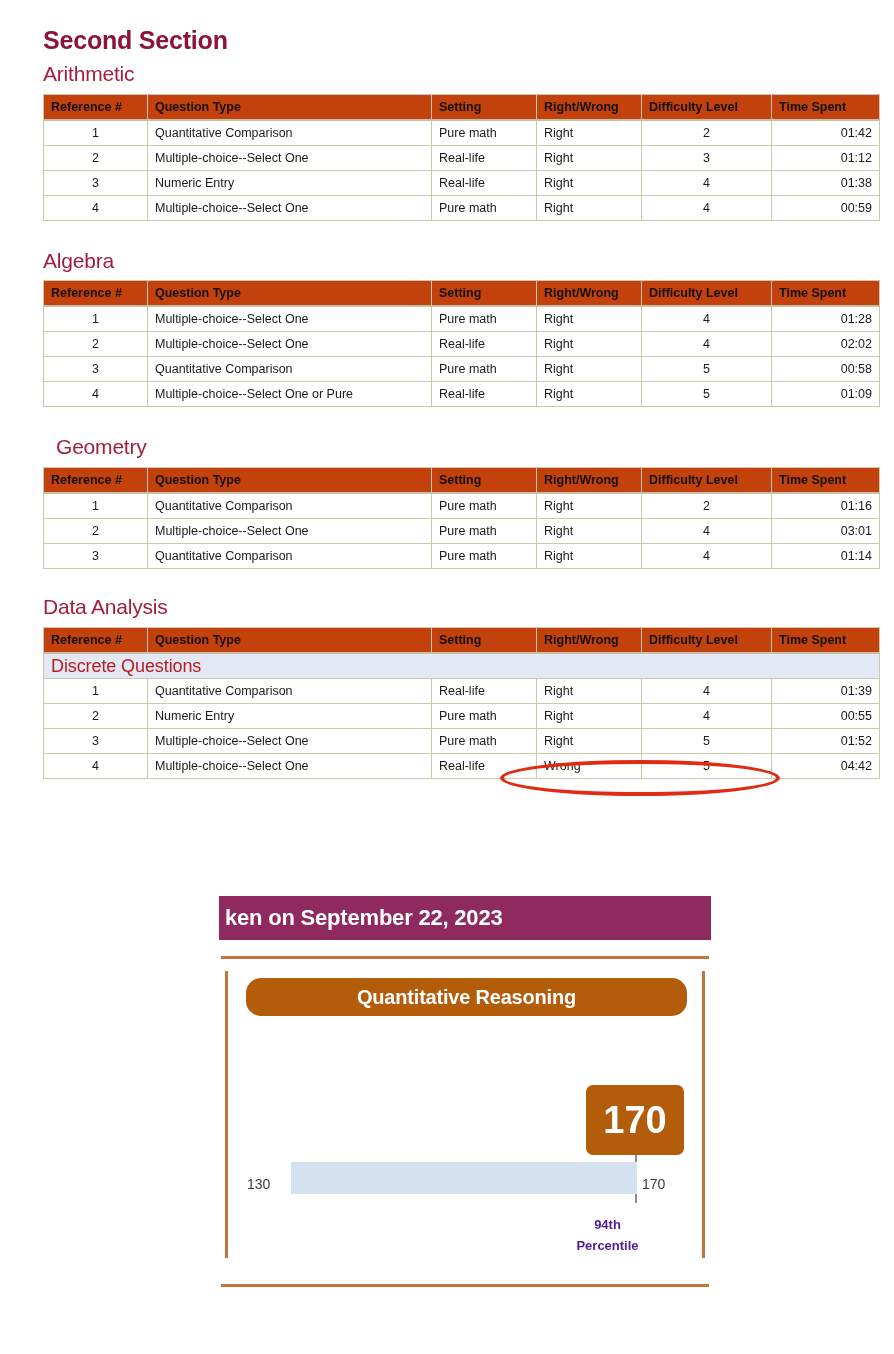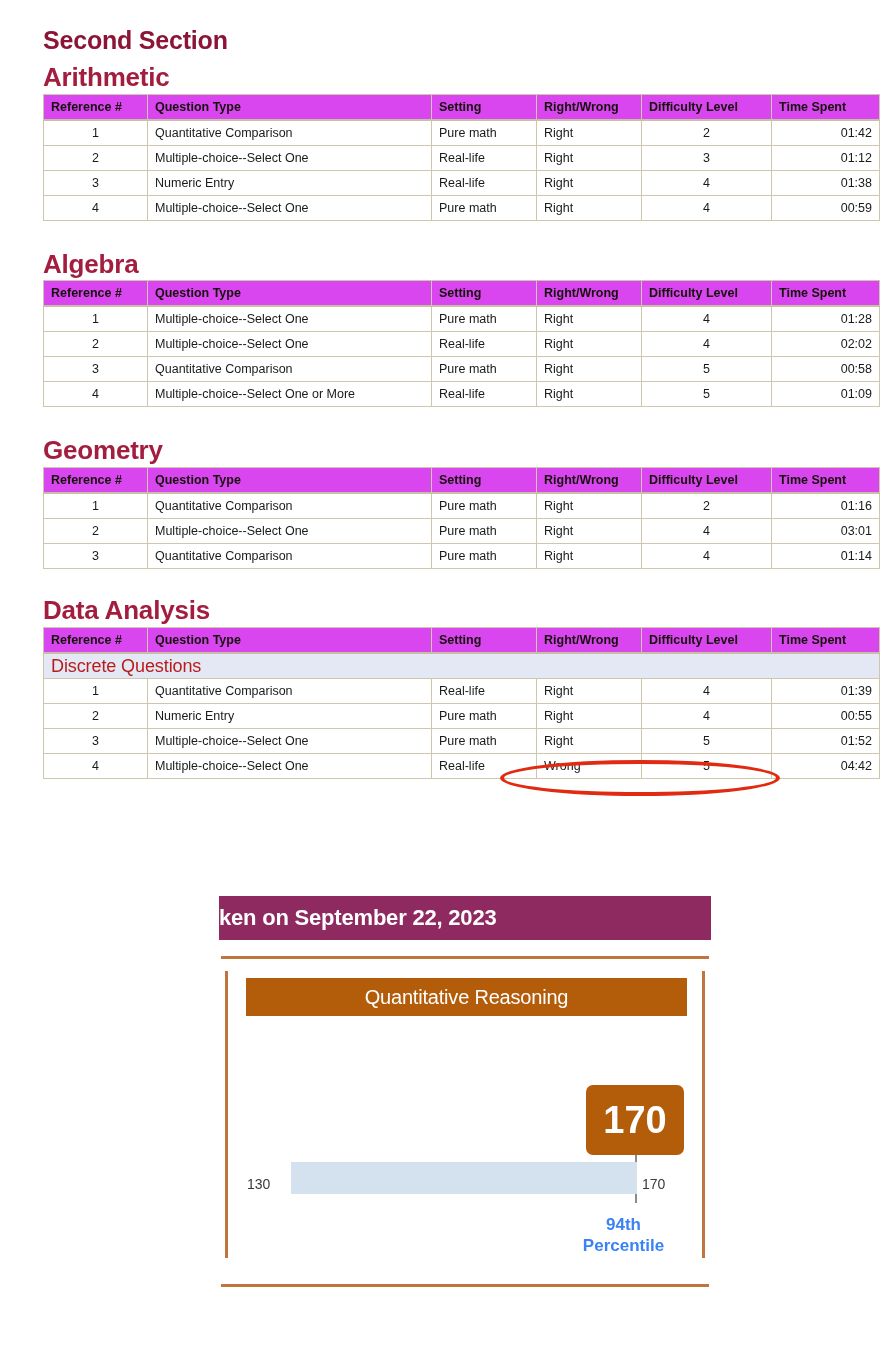--- a/index.html
+++ b/index.html
@@ -29,22 +29,22 @@
     left: 43px;
     font-size: 25px;
     font-weight: bold;
     color: #8c1437;
     letter-spacing: -0.2px;
     white-space: nowrap;
   }
   .group-title {
     position: absolute;
     left: 43px;
-    font-size: 26px;
-    font-weight: bold;
+    font-size: 21px;
+    font-weight: normal;
     color: #a31d3f;
     letter-spacing: -0.2px;
     white-space: nowrap;
   }
 
   
   .qtable {
     position: absolute;
     left: 43px;
     width: 836px;
@@ -56,21 +56,21 @@
   .qtable th, .qtable td {
     border: 1px solid #cfc6ae;
     padding: 4px 7px;
     height: 25px;
     line-height: 16px;
     vertical-align: middle;
     overflow: hidden;
     white-space: nowrap;
   }
   .qtable thead th {
-    background: #d946ef;
+    background: #c2410c;
     font-weight: bold;
     font-size: 12.5px;
     color: #15100a;
     text-align: left;
     height: 24px;
     border-bottom: 2px solid #c8bfa6;
   }
   .qtable th.c-ref, .qtable td.c-ref { width: 104px; text-align: center; }
   .qtable th.c-ref { text-align: left; }
   .qtable th.c-type, .qtable td.c-type { width: 284px; text-align: left; }
@@ -113,20 +113,21 @@
     top: 0;
     width: 492px;
     height: 44px;
     background: #8e2a60;
     color: #ffffff;
     font-size: 22px;
     font-weight: bold;
     letter-spacing: -0.2px;
     display: flex;
     align-items: center;
+    padding-left: 6px;
     overflow: hidden;
   }
   .rule-top {
     position: absolute;
     left: 2px;
     top: 60px;
     width: 488px;
     height: 3px;
     background: #c0753e;
   }
@@ -156,25 +157,26 @@
   }
   .measure-header {
     position: absolute;
     left: 27px;
     top: 82px;
     width: 441px;
     height: 38px;
     background: #b35c0a;
     color: #ffffff;
     font-size: 20px;
-    font-weight: normal;
+    font-weight: bold;
     display: flex;
     align-items: center;
     justify-content: center;
     letter-spacing: -0.2px;
+    border-radius: 15px;
   }
   .scaled-label {
     position: absolute;
     right: 24px;
     top: 138px;
     width: 150px;
     text-align: right;
     font-size: 16px;
     font-weight: bold;
     color: #353535;
@@ -220,27 +222,27 @@
   }
   .bar-max {
     position: absolute;
     left: 423px;
     top: 280px;
     font-size: 14px;
     color: #3a3a3a;
   }
   .percentile {
     position: absolute;
-    left: 312px;
+    left: 296px;
     top: 318px;
     width: 185px;
     text-align: center;
-    font-size: 17px;
-    font-weight: bold;
-    color: #3b82f6;
+    font-size: 13px;
+    font-weight: bold;
+    color: #4c1d95;
     line-height: 21px;
   }
 </style>
 </head>
 <body>
 
 <div class="page">
 
   <div class="section-title" style="top:26px;">Second Section</div>
 
@@ -324,30 +326,30 @@
       <tr>
         <td class="c-ref">3</td>
         <td class="c-type">Quantitative Comparison</td>
         <td class="c-set">Pure math</td>
         <td class="c-rw">Right</td>
         <td class="c-diff">5</td>
         <td class="c-time">00:58</td>
       </tr>
       <tr>
         <td class="c-ref">4</td>
-        <td class="c-type">Multiple-choice--Select One or More</td>
+        <td class="c-type">Multiple-choice--Select One or Pure</td>
         <td class="c-set">Real-life</td>
         <td class="c-rw">Right</td>
         <td class="c-diff">5</td>
         <td class="c-time">01:09</td>
       </tr>
     </tbody>
   </table>
 
-  <div class="group-title" style="top:435px;">Geometry</div>
+  <div class="group-title" style="top:435px;margin-left:13px;">Geometry</div>
   <table class="qtable" style="top:467px;">
     <thead>
       <tr>
         <th class="c-ref">Reference #</th>
         <th class="c-type">Question Type</th>
         <th class="c-set">Setting</th>
         <th class="c-rw">Right/Wrong</th>
         <th class="c-diff">Difficulty Level</th>
         <th class="c-time">Time Spent</th>
       </tr>

